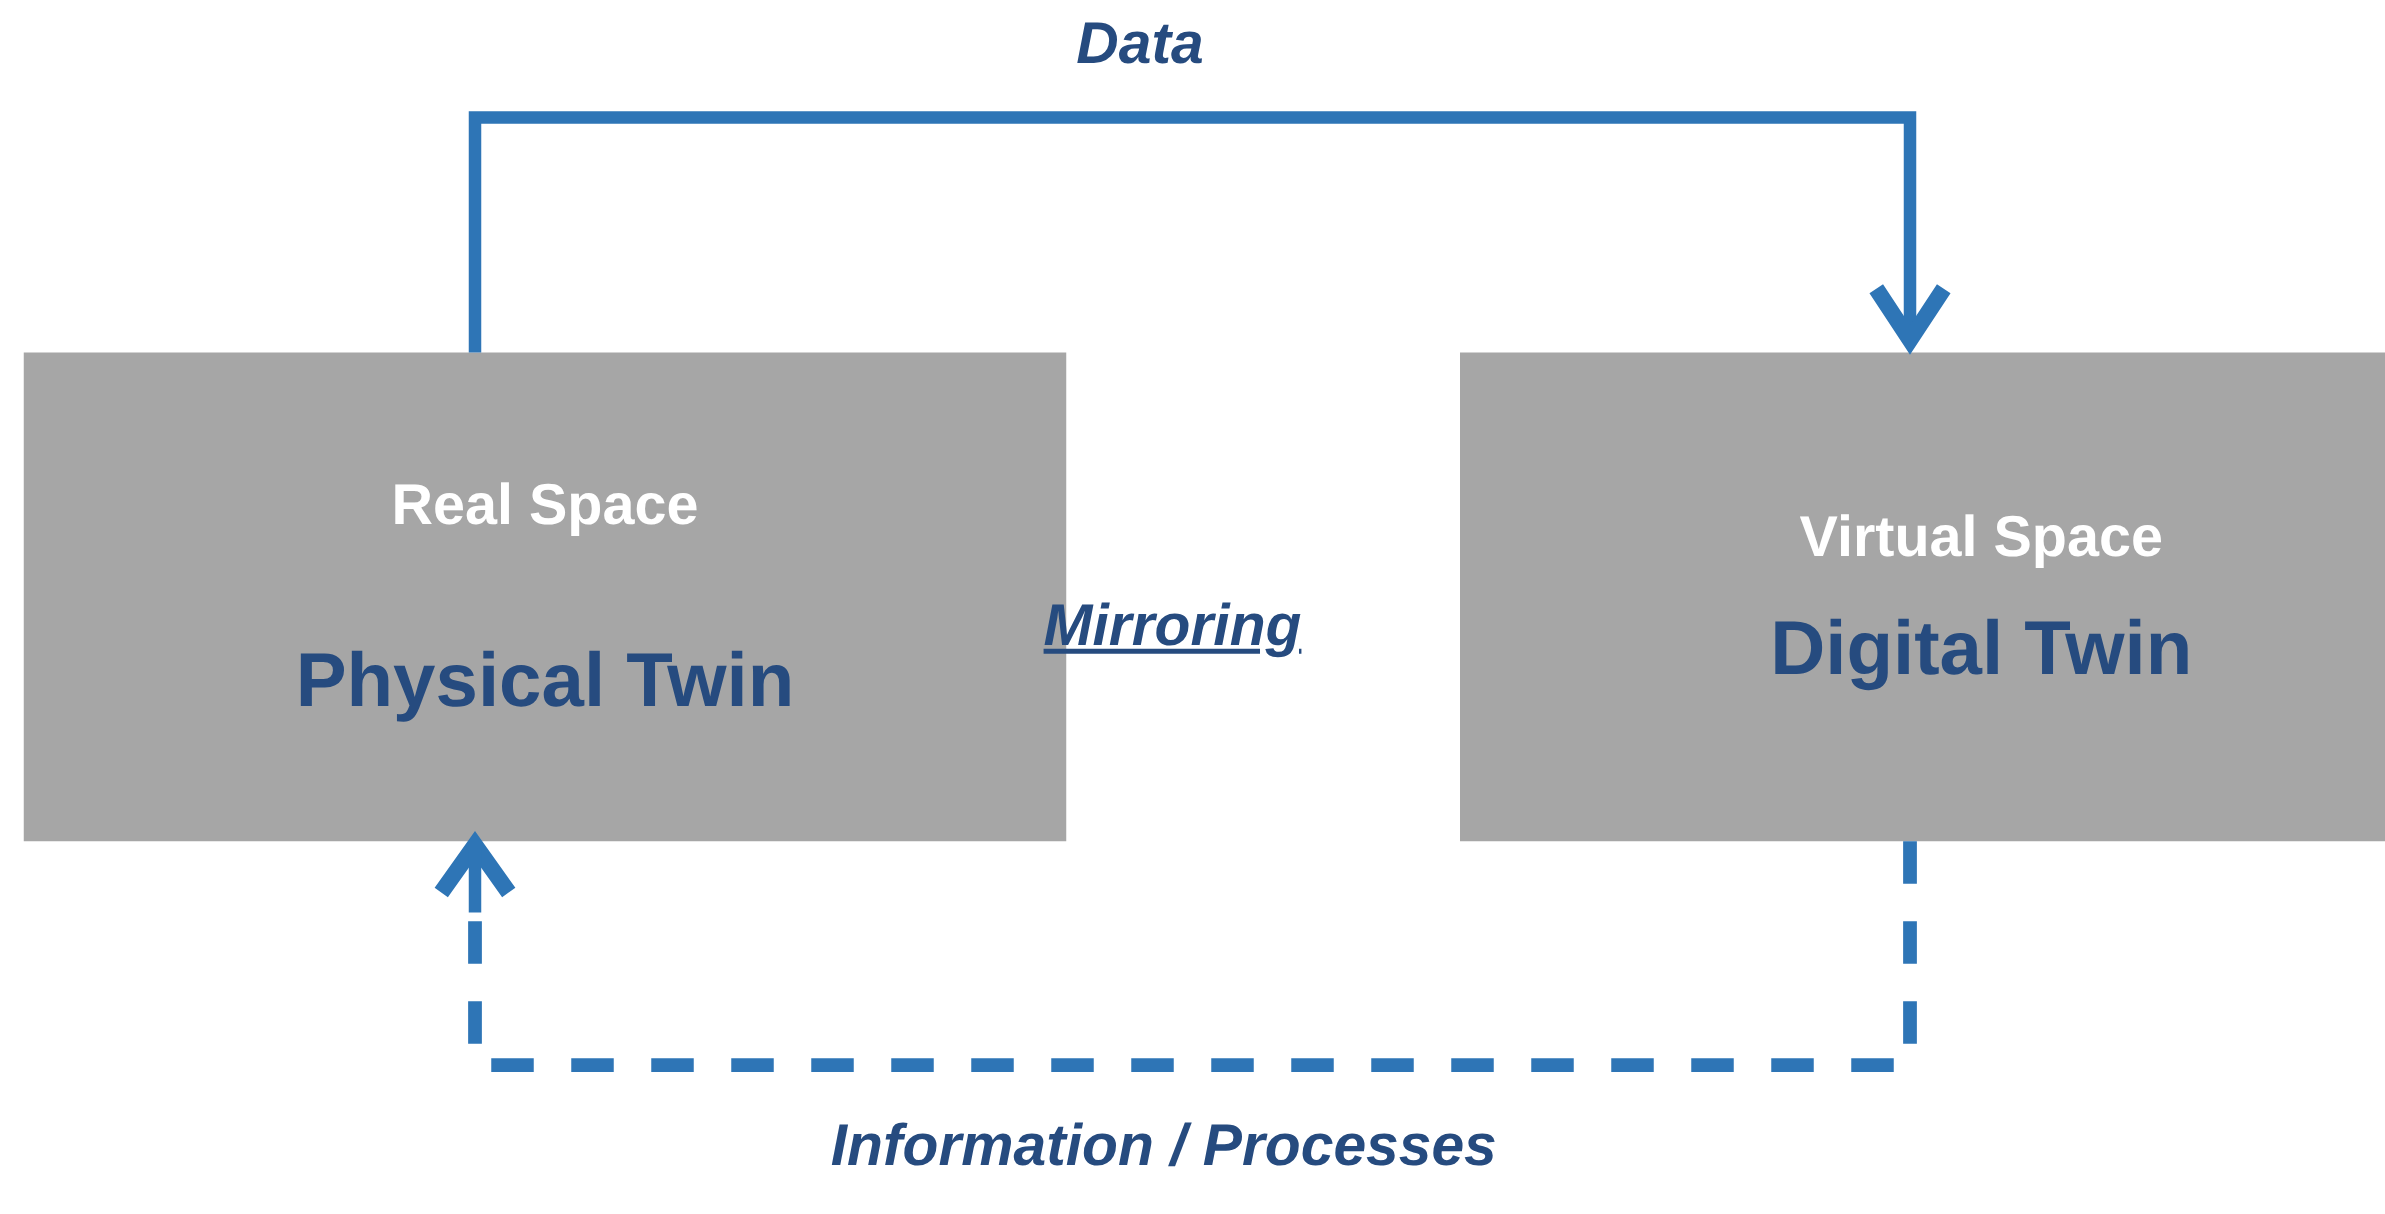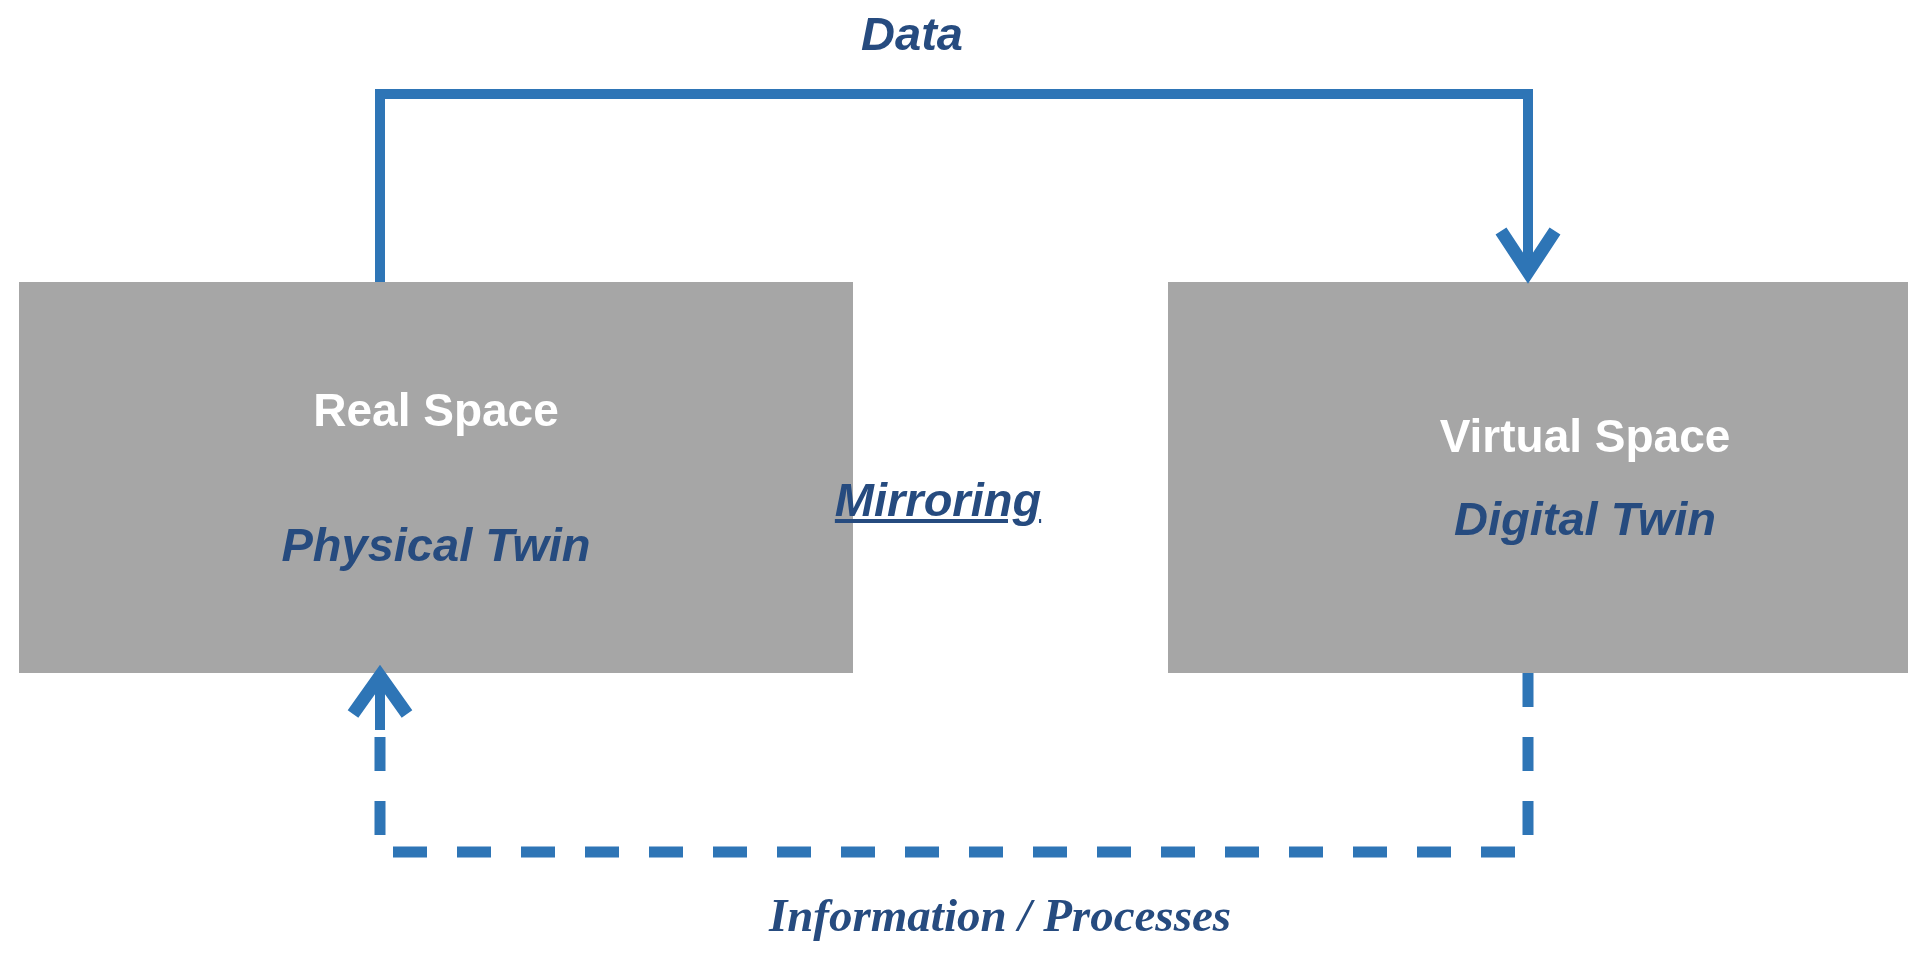--- a/index.html
+++ b/index.html
@@ -33,38 +33,37 @@
   .space-title {
     color: var(--box-text, #ffffff);
     font-weight: bold;
     font-size: 46px;
     line-height: 1;
     white-space: nowrap;
   }
   .space-subtitle {
     color: var(--text-blue, #264B7F);
     font-weight: bold;
-    font-style: italic;
-    font-size: 47px;
+    font-size: 61px;
     line-height: 1;
     white-space: nowrap;
   }
   .flow-label {
     position: absolute;
     transform: translateX(-50%);
     color: var(--text-blue, #264B7F);
     font-weight: bold;
     font-style: italic;
     font-size: 47px;
     line-height: 1;
     white-space: nowrap;
   }
   #data-label { left: 912px; top: 10px; }
   #mirroring-label { left: 938px; top: 476px; text-decoration: underline; }
-  #info-label { left: 1000px; top: 892px; font-family: Liberation Serif, serif; }
+  #info-label { left: 931px; top: 892px; }
   svg.arrows {
     position: absolute;
     left: 0;
     top: 0;
     pointer-events: none;
   }
 </style>
 </head>
 <body>
 

